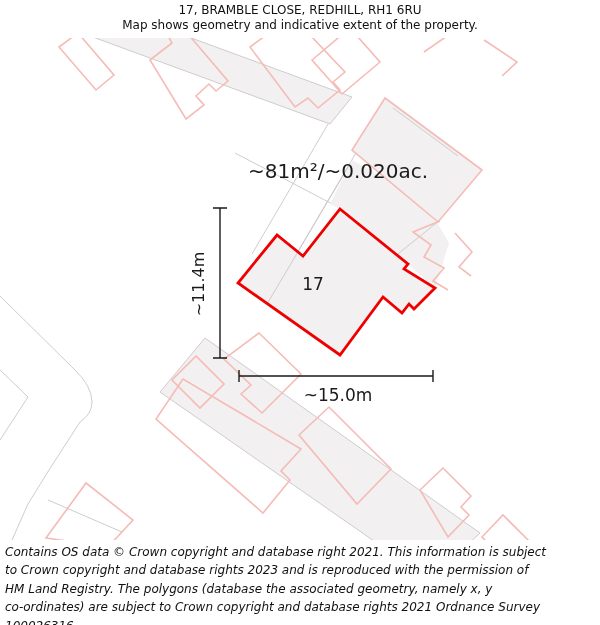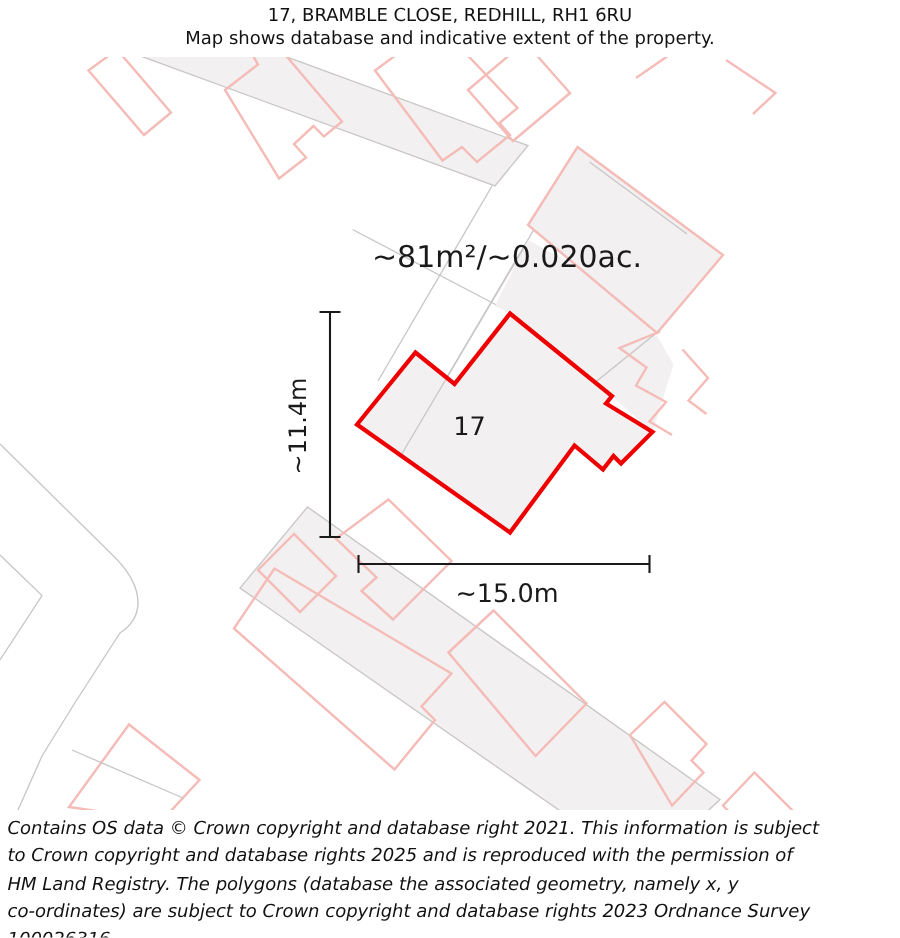--- a/index.html
+++ b/index.html
@@ -20,21 +20,21 @@
   .dim{fill:none;stroke:#1a1a1a;stroke-width:1.4;}
   .maptext{fill:#1a1a1a;}
   .footer{padding:3px 5px 0 5px;}
   .footer div{font-size:12px;line-height:18.4px;white-space:nowrap;font-style:italic;}
 </style>
 </head>
 <body>
 
 <div class="header">
   <div class="t1">17, BRAMBLE CLOSE, REDHILL, RH1 6RU</div>
-  <div class="t2">Map shows database and indicative extent of the property.</div>
+  <div class="t2">Map shows geometry and indicative extent of the property.</div>
 </div>
 
 <div class="map-wrap">
 <svg width="600" height="502" viewBox="0 38 600 502">
 
   <polygon class="parcel-edged" points="30,14 330,124 352,97 96,3 62,-24 30,-24"></polygon>
 
   <path class="gline" d="M373,124 L267,304"></path>
   <path class="gline" d="M328,124 L252,254"></path>
   <path class="gline" d="M235,153 L338,207"></path>
@@ -78,17 +78,17 @@
 
   <text class="maptext" x="338" y="178" font-size="20" text-anchor="middle">~81m²/~0.020ac.</text>
   <text class="maptext" x="313" y="290" font-size="17" text-anchor="middle">17</text>
   <text class="maptext" x="338" y="401" font-size="17" text-anchor="middle">~15.0m</text>
   <text class="maptext" x="199" y="289" font-size="16" text-anchor="middle" transform="rotate(-90 199 284)">~11.4m</text>
 </svg>
 </div>
 
 <div class="footer">
   <div>Contains OS data © Crown copyright and database right 2021. This information is subject</div>
-  <div>to Crown copyright and database rights 2025 and is reproduced with the permission of</div>
+  <div>to Crown copyright and database rights 2023 and is reproduced with the permission of</div>
   <div>HM Land Registry. The polygons (database the associated geometry, namely x, y</div>
-  <div>co-ordinates) are subject to Crown copyright and database rights 2023 Ordnance Survey</div>
+  <div>co-ordinates) are subject to Crown copyright and database rights 2021 Ordnance Survey</div>
   <div>100026316.</div>
 </div>
 
 </body></html>

